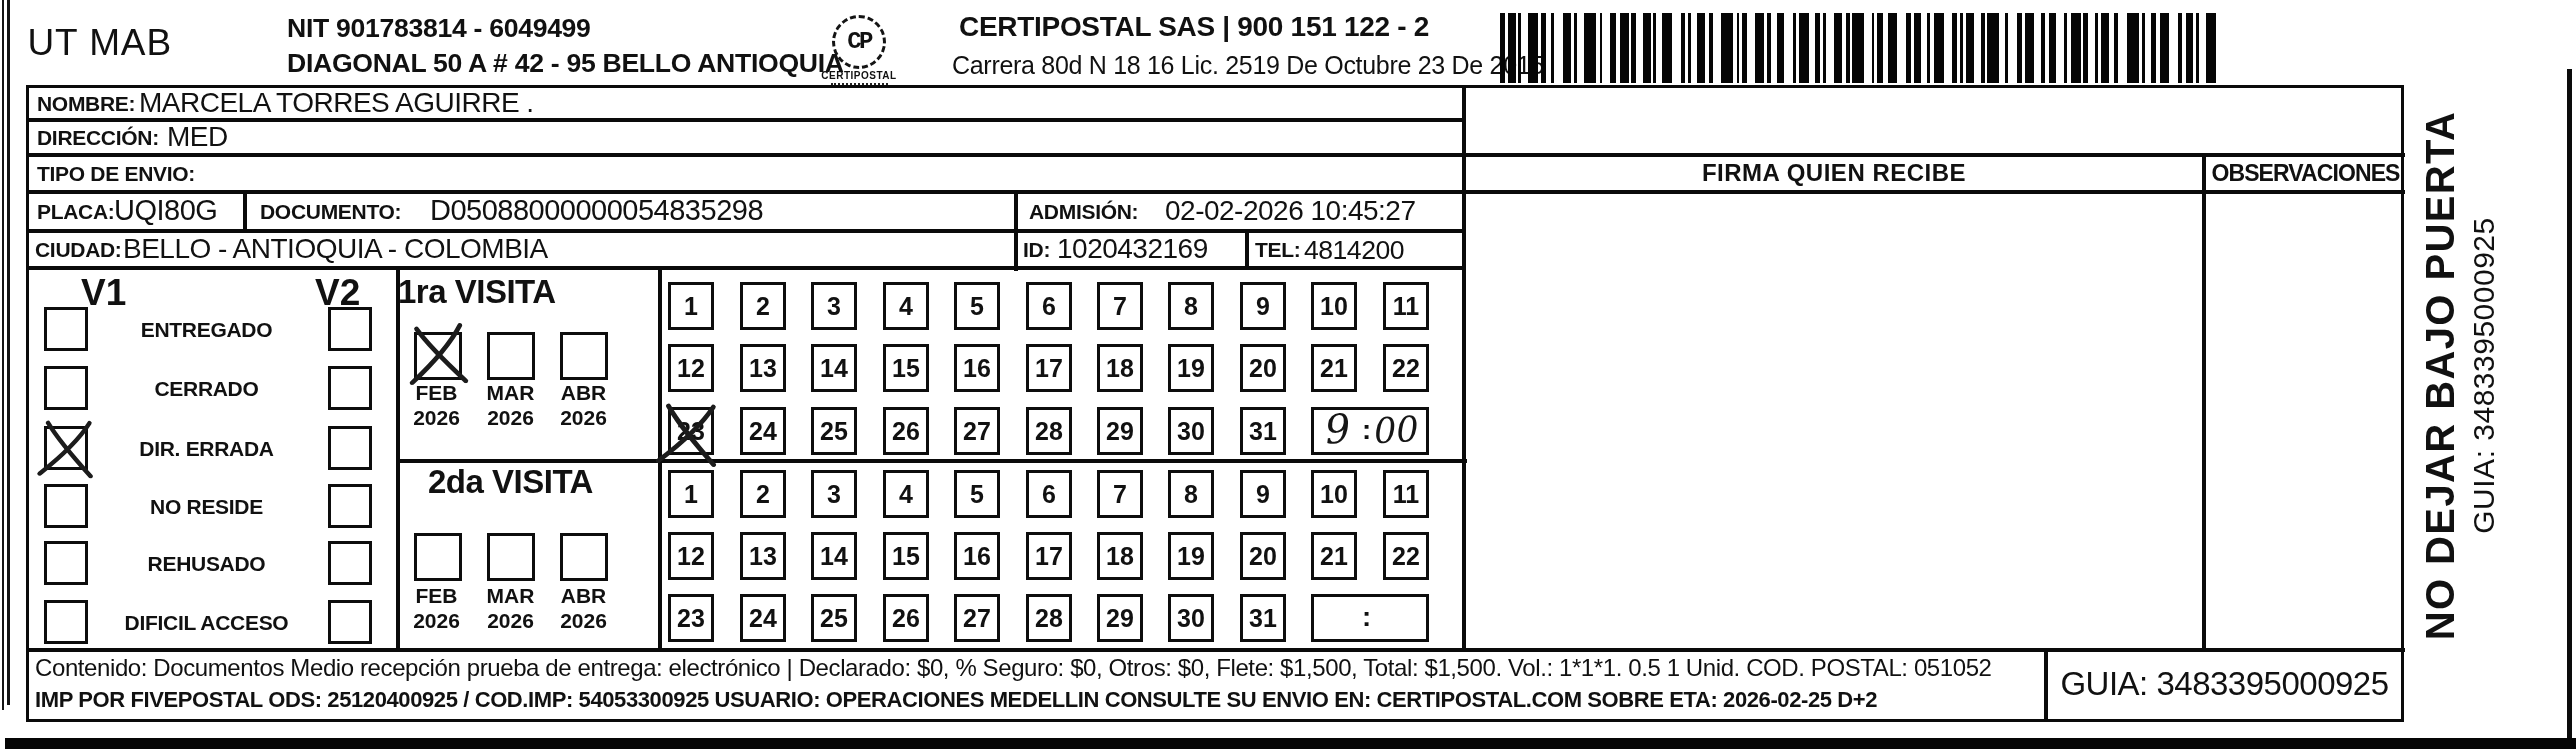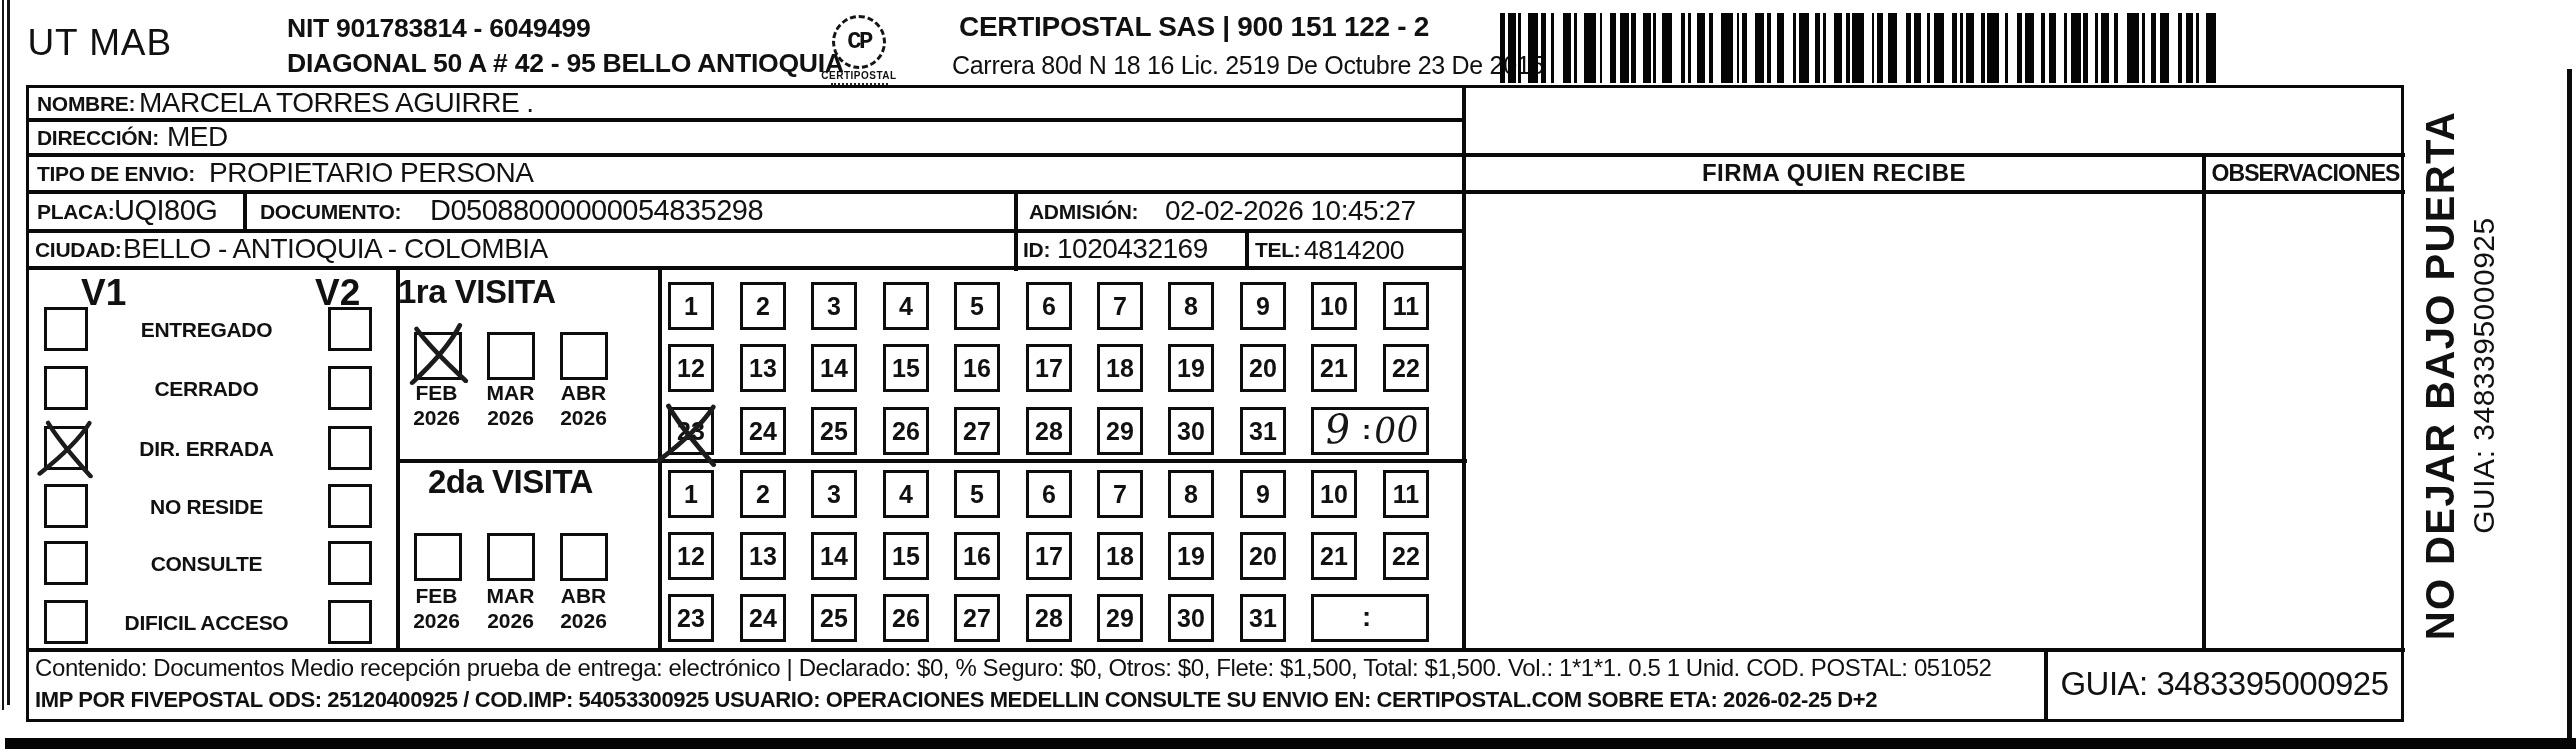--- a/index.html
+++ b/index.html
@@ -117,21 +117,20 @@
   <div class="vline" style="left:2202px;top:153px;width:3.7px;height:499px;"></div>
   <div class="vline" style="left:2044px;top:648px;width:3.7px;height:71px;"></div>
 
   <div class="lbl" style="left:37px;top:92px;">NOMBRE:</div>
   <div class="val" style="left:139px;top:87px;">MARCELA TORRES AGUIRRE .</div>
 
   <div class="lbl" style="left:37px;top:126px;">DIRECCIÓN:</div>
   <div class="val" style="left:167px;top:121px;">MED</div>
 
   <div class="lbl" style="left:37px;top:162px;">TIPO DE ENVIO:</div>
-  <div class="val" style="left:209px;top:157px;">PROPIETARIO PERSONA</div>
 
   <div class="lbl" style="left:37px;top:200px;">PLACA:</div>
   <div class="val" style="left:114px;top:194px;font-size:29px;">UQI80G</div>
   <div class="lbl" style="left:260px;top:200px;">DOCUMENTO:</div>
   <div class="val" style="left:430px;top:194px;font-size:29px;">D05088000000054835298</div>
   <div class="lbl" style="left:1029px;top:200px;">ADMISIÓN:</div>
   <div class="val" style="left:1165px;top:195px;">02-02-2026 10:45:27</div>
 
   <div class="lbl" style="left:35px;top:238px;">CIUDAD:</div>
   <div class="val" style="left:123px;top:233px;">BELLO - ANTIOQUIA - COLOMBIA</div>
@@ -155,21 +154,21 @@
       <div class="xmark" style="left: 37px; top: 418px; width: 59px; height: 59px; transform: rotate(3deg);">
         <svg viewBox="0 0 60 60" width="59" height="59">
           <path d="M10 6 C22 24, 40 42, 56 58"></path>
           <path d="M52 4 C42 22, 20 44, 4 58"></path>
         </svg>
       </div>
       <div class="cb" style="left: 44px; top: 484px;"></div>
       <div class="status-label" style="top: 495px;">NO RESIDE</div>
       <div class="cb" style="left: 328px; top: 484px;"></div>
       <div class="cb" style="left: 44px; top: 541px;"></div>
-      <div class="status-label" style="top: 552px;">CONSULTE</div>
+      <div class="status-label" style="top: 552px;">REHUSADO</div>
       <div class="cb" style="left: 328px; top: 541px;"></div>
       <div class="cb" style="left: 44px; top: 600px;"></div>
       <div class="status-label" style="top: 611px;">DIFICIL ACCESO</div>
       <div class="cb" style="left: 328px; top: 600px;"></div>
     </div>
 
   <div id="visits">
       <div class="visit-title" style="left: 398px; top: 273px;">1ra VISITA</div>
       <div class="cb" style="left: 414px; top: 332px; width: 42px; height: 42px;"></div>
       <div class="month-label" style="left: 397px; top: 380px;">

